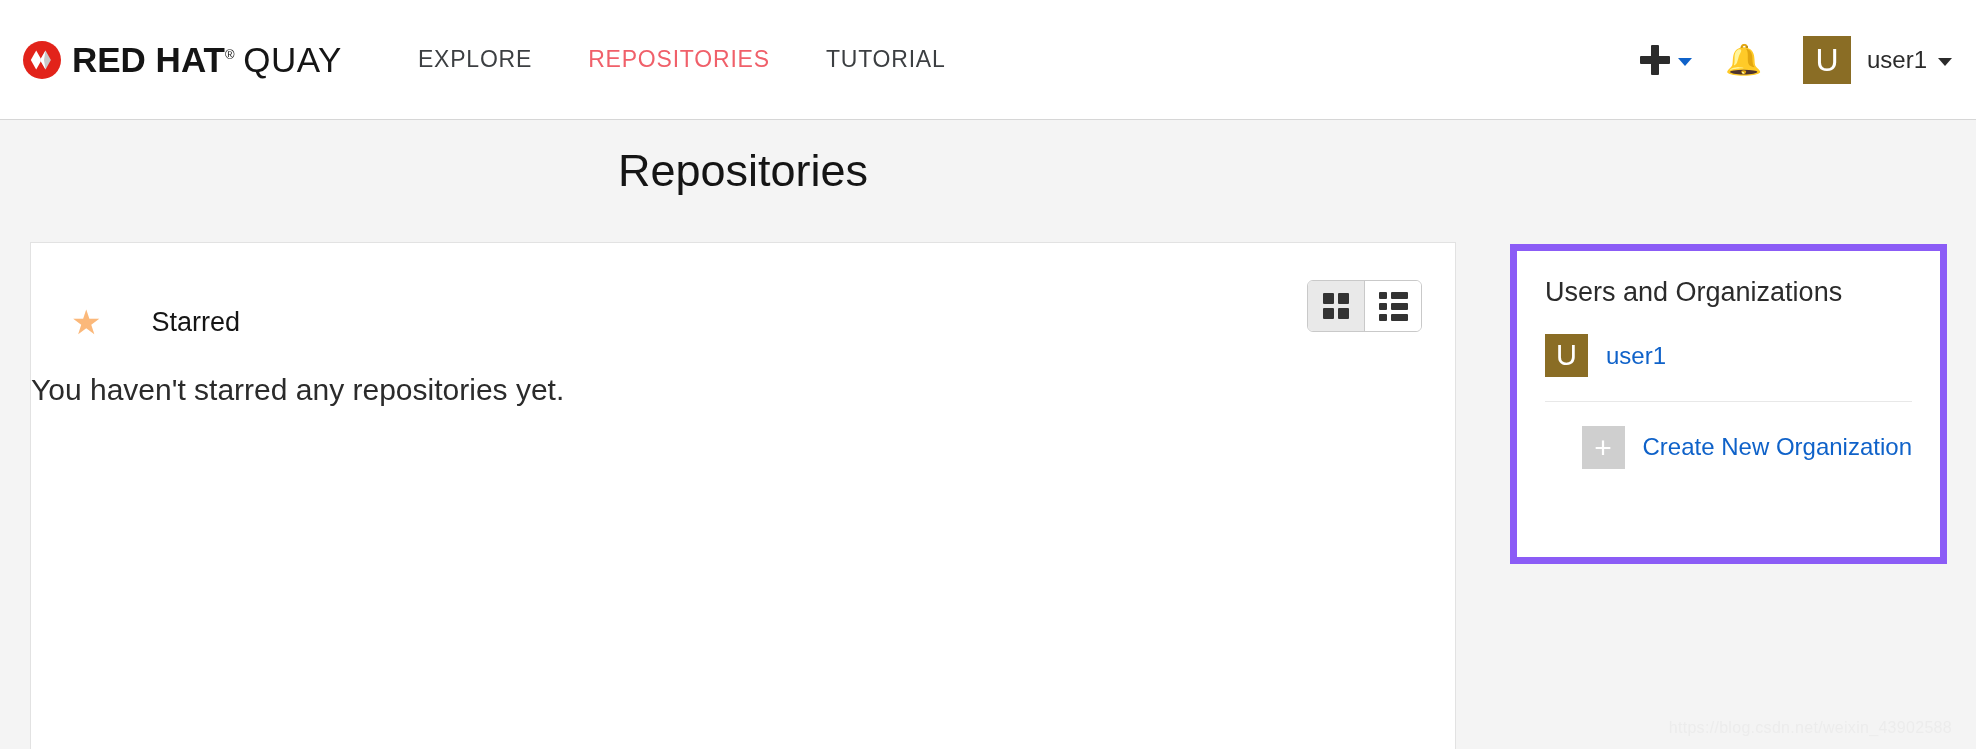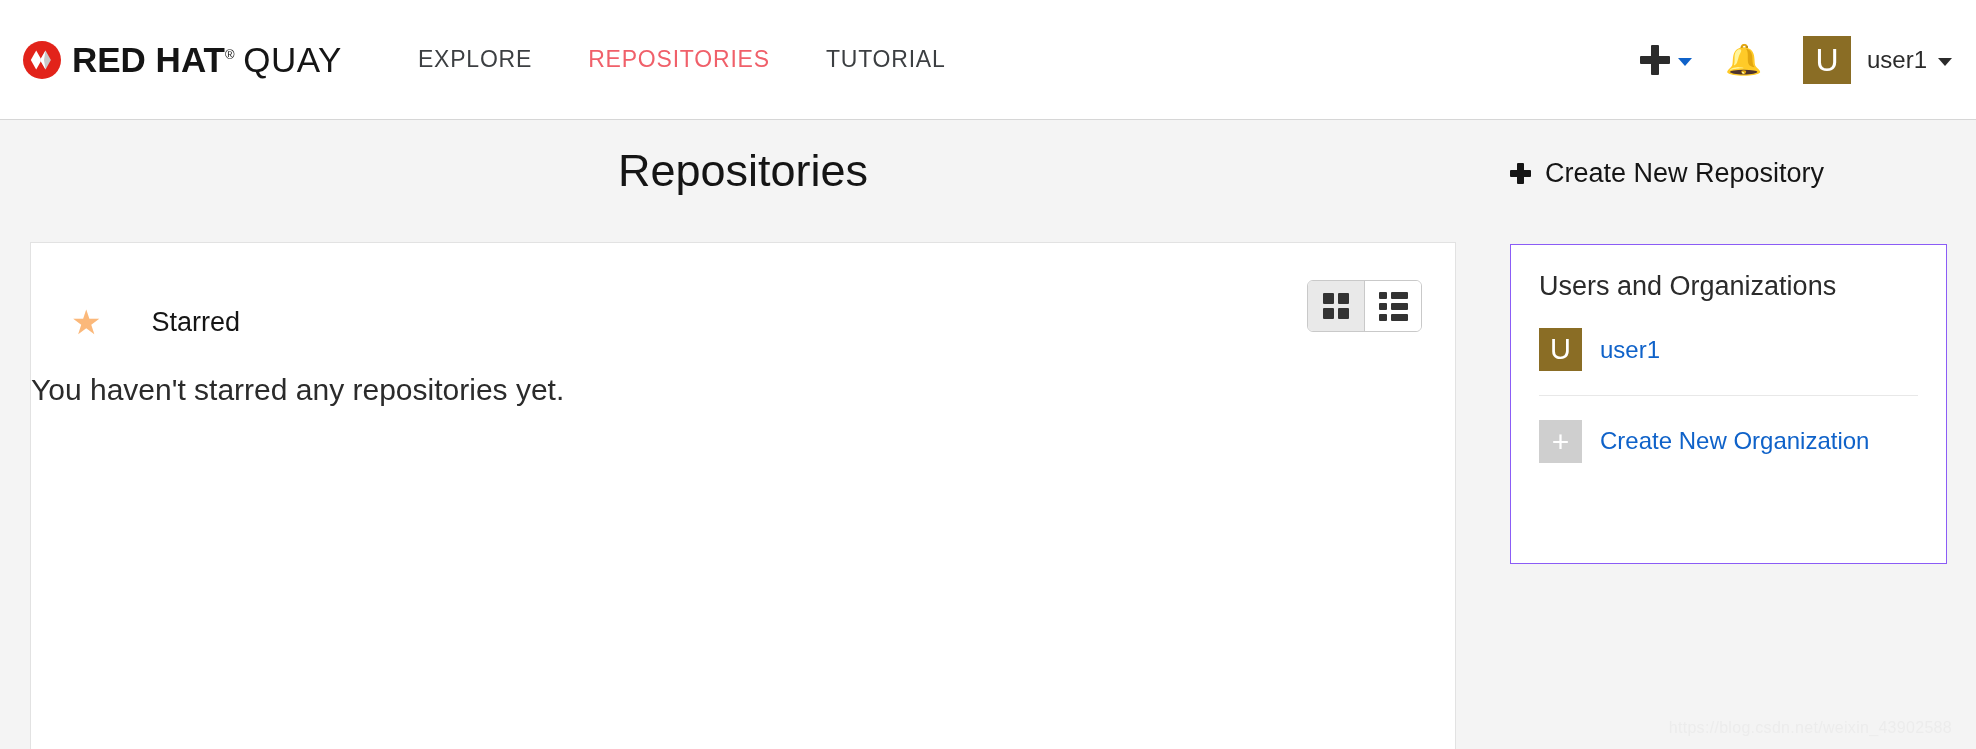--- a/index.html
+++ b/index.html
@@ -320,21 +320,21 @@
   }
 
   
   .side-panel {
     position: absolute;
     left: 1510px;
     top: 124px;
     width: 437px;
     height: 320px;
     background: #ffffff;
-    border: 1px solid #8b5cf6;
+    border: 7px solid #8b5cf6;
     box-sizing: border-box;
     padding: 26px 28px 0 28px;
   }
   .side-title {
     font-size: 27px;
     color: #2b2b2b;
     margin-bottom: 26px;
   }
   .org-row {
     display: flex;
@@ -359,20 +359,21 @@
     font-size: 24px;
     color: #0f62c9;
     margin-left: 18px;
     text-decoration: none;
     cursor: pointer;
   }
   .create-org-row {
     margin-top: 24px;
     cursor: pointer;
     line-height: 1.45;
+    text-align: right;
   }
   .avatar-plus {
     width: 43px;
     height: 43px;
     background: #cfcfcf;
     color: #ffffff;
     font-size: 30px;
     display: inline-flex;
     align-items: center;
     justify-content: center;
@@ -434,24 +435,20 @@
       <span class="user-name">user1</span>
       <span class="caret-dark"></span>
     </div>
   </div>
 </div>
 
 <div class="page">
 
   <div class="page-title">Repositories</div>
 
-  <div class="create-repo-btn">
-    <span class="create-repo-plus"></span>
-    <span class="create-repo-label">Create New Repository</span>
-  </div>
 
   <div class="main-card">
 
     <div class="starred-row">
       <span class="star-icon">★</span>
       <span class="starred-label">Starred</span>
     </div>
 
     <div class="view-toggle">
       <div class="view-btn active">

